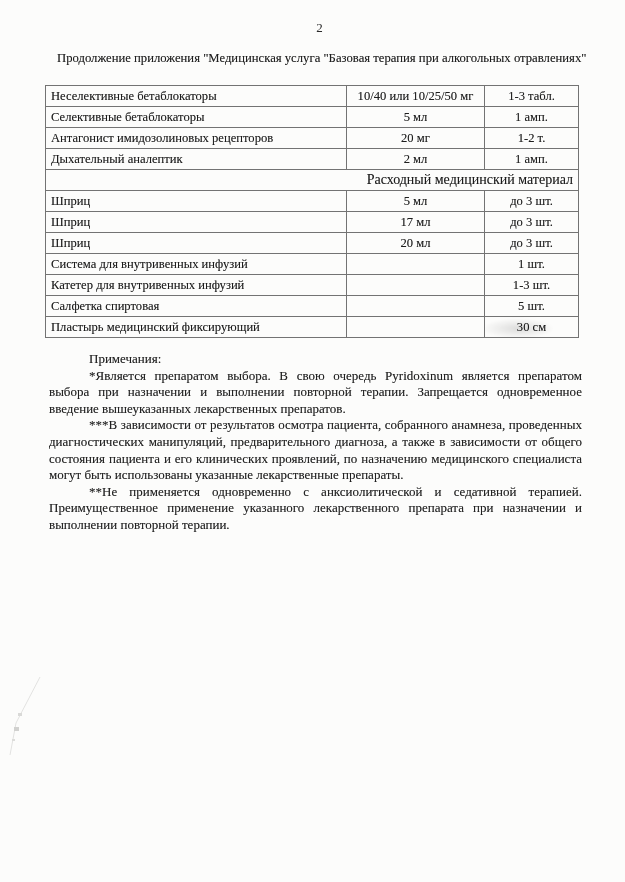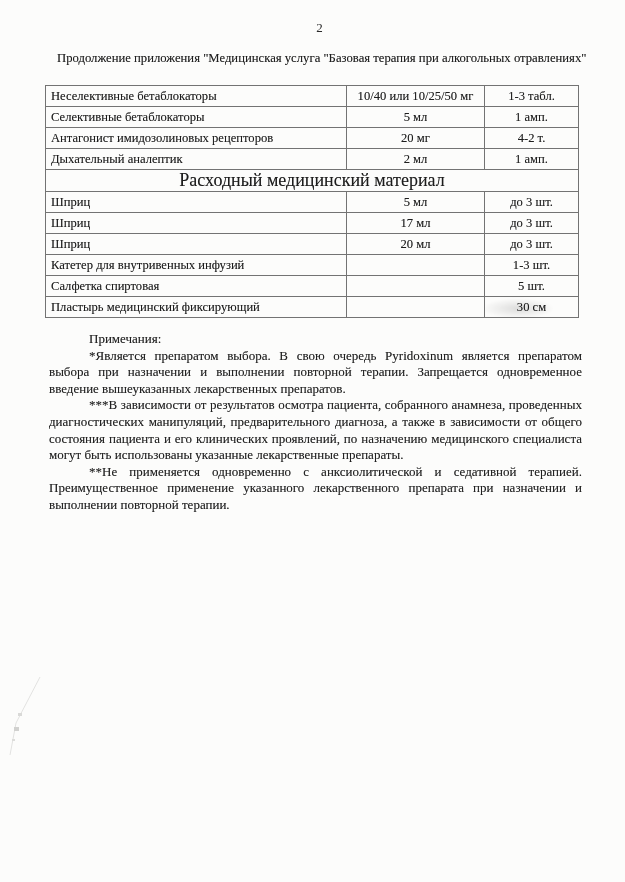--- a/index.html
+++ b/index.html
@@ -51,23 +51,23 @@
     border: 1px solid #737373;
     height: 20px;
     padding: 0 5px;
     overflow: hidden;
     white-space: nowrap;
   }
   td.cell-name { text-align: left; padding-left: 6px; }
   td.cell-dose { text-align: center; }
   td.cell-qty  { text-align: center; }
   td.section-cell {
-    text-align: center;
+    text-align: right;
     height: 17px;
-    font-size: 18px;
+    font-size: 14px;
   }
   tr:last-child td.cell-qty {
     background: radial-gradient(ellipse 60% 80% at 35% 55%, rgba(110,110,110,0.22), rgba(110,110,110,0) 65%);
   }
   .notes {
     margin-top: 13px;
     margin-left: 49px;
     width: 533px;
     font-size: 13px;
     line-height: 16.6px;
@@ -114,21 +114,21 @@
           <td class="cell-qty">1-3 табл.</td>
         </tr>
         <tr>
           <td class="cell-name">Селективные бетаблокаторы</td>
           <td class="cell-dose">5 мл</td>
           <td class="cell-qty">1 амп.</td>
         </tr>
         <tr>
           <td class="cell-name">Антагонист имидозолиновых рецепторов</td>
           <td class="cell-dose">20 мг</td>
-          <td class="cell-qty">4-2 т.</td>
+          <td class="cell-qty">1-2 т.</td>
         </tr>
         <tr>
           <td class="cell-name">Дыхательный аналептик</td>
           <td class="cell-dose">2 мл</td>
           <td class="cell-qty">1 амп.</td>
         </tr>
         <tr>
           <td colspan="3" class="section-cell">Расходный медицинский материал</td>
         </tr>
         <tr>
@@ -138,20 +138,25 @@
         </tr>
         <tr>
           <td class="cell-name">Шприц</td>
           <td class="cell-dose">17 мл</td>
           <td class="cell-qty">до 3 шт.</td>
         </tr>
         <tr>
           <td class="cell-name">Шприц</td>
           <td class="cell-dose">20 мл</td>
           <td class="cell-qty">до 3 шт.</td>
+        </tr>
+        <tr>
+          <td class="cell-name">Система для внутривенных инфузий</td>
+          <td class="cell-dose"></td>
+          <td class="cell-qty">1 шт.</td>
         </tr>
         <tr>
           <td class="cell-name">Катетер для внутривенных инфузий</td>
           <td class="cell-dose"></td>
           <td class="cell-qty">1-3 шт.</td>
         </tr>
         <tr>
           <td class="cell-name">Салфетка спиртовая</td>
           <td class="cell-dose"></td>
           <td class="cell-qty">5 шт.</td>

